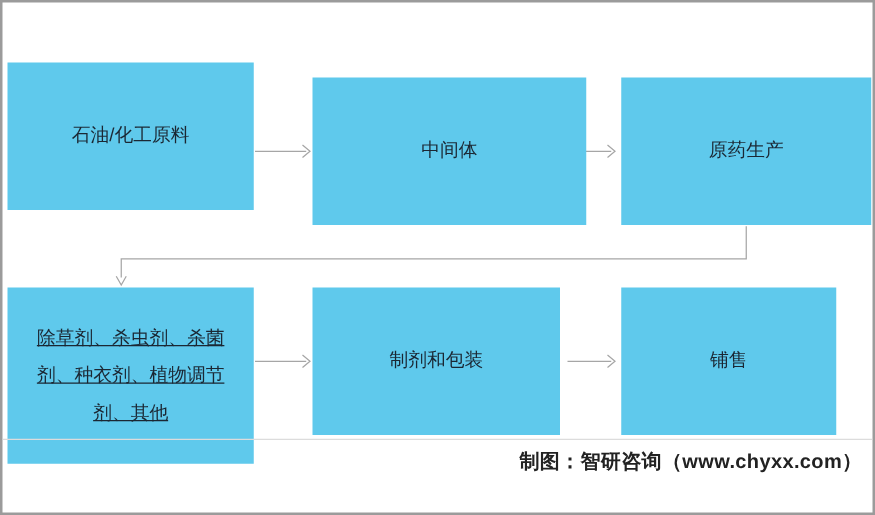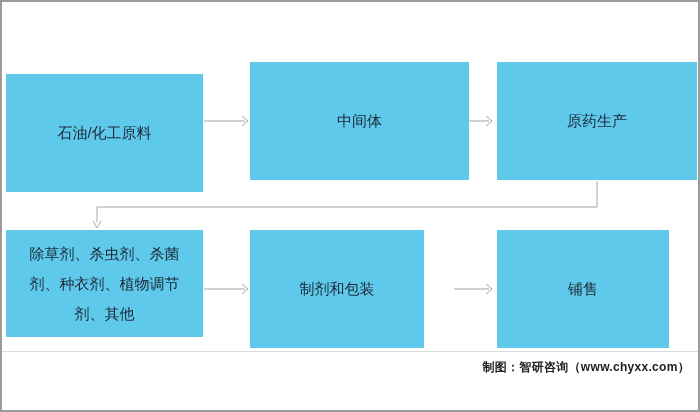--- a/index.html
+++ b/index.html
@@ -34,39 +34,39 @@
     text-align: center;
     color: #1b2733;
     font-size: 15px;
     font-weight: 500;
     line-height: 30px;
   }
   .flow-box .box-label {
     white-space: pre-line;
     padding: 0 6px;
   }
-  .box-raw          { left: 4px;   top: 72px;  width: 197px; height: 118px; }
+  .box-raw          { left: 4px;   top: 48px;  width: 197px; height: 118px; }
   .box-intermediate { left: 248px; top: 60px;  width: 219px; height: 118px; }
   .box-technical    { left: 495px; top: 60px;  width: 200px; height: 118px; }
-  .box-products     { left: 4px;   top: 228px; width: 197px; height: 107px; }
-  .box-formulation  { left: 248px; top: 228px; width: 174px; height: 118px; }
+  .box-products     { left: 4px;   top: 228px; width: 197px; height: 141px; text-decoration: underline; }
+  .box-formulation  { left: 248px; top: 228px; width: 198px; height: 118px; }
   .box-sales        { left: 495px; top: 228px; width: 172px; height: 118px; }
   .divider-line {
     position: absolute;
     left: 0;
     top: 349px;
     width: 696px;
     height: 1px;
     background: #dcdcdc;
   }
   .attribution {
     position: absolute;
     right: 8px;
     top: 357px;
-    font-size: 12px;
+    font-size: 16px;
     font-weight: bold;
     color: #222222;
     letter-spacing: 0.3px;
   }
 </style>
 </head>
 <body>
 
 <div class="frame">
 

